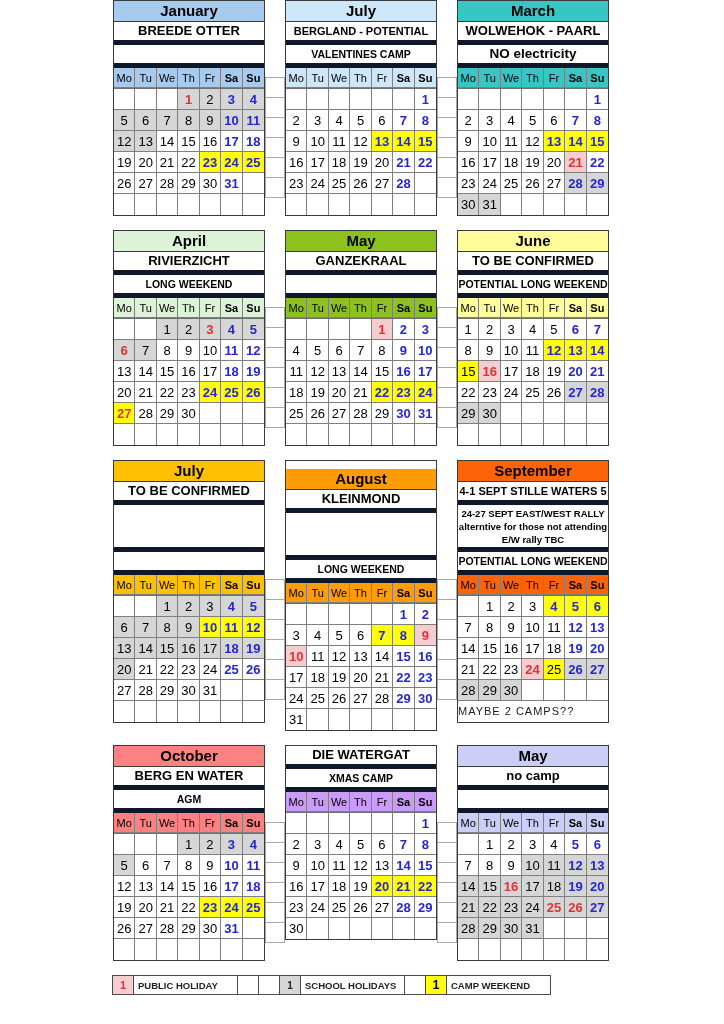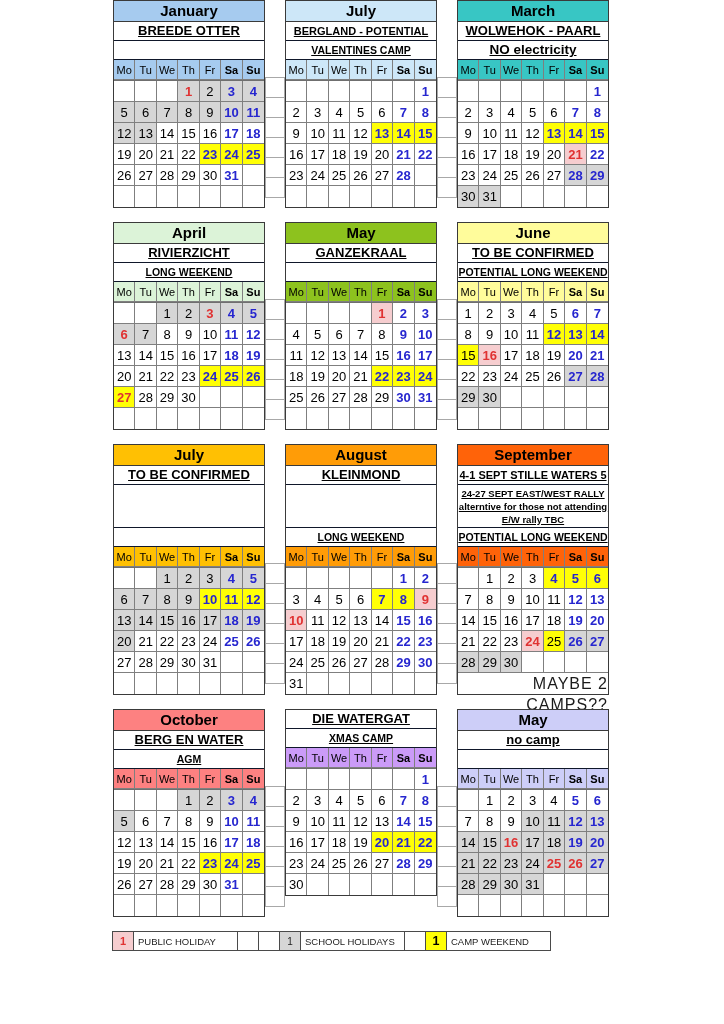--- a/index.html
+++ b/index.html
@@ -4,21 +4,21 @@
 <style>
   html,body{margin:0;padding:0;background:#fff;}
   .page{width:724px;height:1024px;background:#fff;overflow:hidden;
         font-family:"Liberation Sans","DejaVu Sans",sans-serif;color:#000;}
   .title{font-size:24px;font-weight:bold;margin:22px 0 10px 162px;letter-spacing:.5px;}
   .quarter{margin-left:113px;margin-bottom:14px;display:flex;align-items:flex-start;}
   .month{width:152px;border:1.5px solid #3a3a3a;box-sizing:border-box;background:#fff;}
   .m-hdr{height:20px;line-height:20px;text-align:center;font-size:15px;font-weight:bold;
          border-bottom:1px solid #3a3a3a;}
   .m-sub{height:18px;line-height:18px;text-align:center;font-size:10.5px;font-weight:bold;
-         border-bottom:1px solid #0f172a;background:#fff;overflow:hidden;white-space:nowrap;text-decoration:underline;}
+         border-bottom:5px solid #0f172a;background:#fff;overflow:hidden;white-space:nowrap;}
   .m-sub.loc{font-size:13px;}
   .m-sub.loc.small{font-size:11px;}
   .m-sub.big{font-size:13.5px;}
   .m-sub.tall{height:42px;line-height:13px;display:flex;flex-direction:column;
               justify-content:center;font-size:9.5px;white-space:normal;}
   .sub-line{line-height:13px;}
   .dow{display:flex;border-bottom:1px solid #6f6f6f;}
   .dow .cell{font-size:11px;height:20px;}
   .week{display:flex;}
   .cell{flex:0 0 21.45px;width:21.45px;height:21px;box-sizing:border-box;
@@ -28,27 +28,27 @@
   .cell:last-child{border-right:none;}
   .week:last-child .cell{border-bottom:none;}
   .bolddow{font-weight:bold;}
   .tk{color:#000;}
   .tb{color:var(--weekend_blue);font-weight:bold;}
   .tr{color:var(--holiday_red);font-weight:bold;}
   .bw{background:#fff;}
   .bgr{background:var(--school_grey);}
   .by{background:var(--camp_yellow);}
   .bp{background:var(--holiday_pink);}
-  .note-row{height:21px;line-height:21px;text-align:right;font-size:16px;
+  .note-row{height:21px;line-height:21px;text-align:left;font-size:11px;
             letter-spacing:1px;color:#1a1a1a;background:#fff;}
   .spacer{width:20px;display:flex;flex-direction:column;}
   .sp-cell{height:21px;box-sizing:border-box;border:1px solid #a8a8a8;margin-top:-1px;background:#fff;}
   .legend{margin-left:113px;margin-top:6px;display:flex;}
   .lg-cell{height:20px;box-sizing:border-box;border:1px solid #4a4a4a;margin-left:-1px;
-           display:flex;align-items:center;background:#fff;}
+           display:flex;align-items:center;background:#fff;font-weight:bold;}
   .lg-sym{width:22px;justify-content:center;font-size:10px;}
   .lg-sym.ph{background:var(--holiday_pink);color:var(--holiday_red);font-weight:bold;font-size:11px;}
   .lg-sym.sh{background:var(--school_grey);color:#222;}
   .lg-sym.cw{background:var(--camp_yellow);color:#000;font-weight:bold;font-size:12.5px;}
   .lg-label{width:105px;font-size:9.5px;padding-left:4px;color:#222;}
   .lg-empty{width:22px;}
 </style>
 </head>
 <body>
 
@@ -575,21 +575,21 @@
         <div class="spacer">
           <div style="height: 120px;"></div>
           <div class="sp-cell"></div>
           <div class="sp-cell"></div>
           <div class="sp-cell"></div>
           <div class="sp-cell"></div>
           <div class="sp-cell"></div>
           <div class="sp-cell"></div>
         </div>
         <div class="month">
-          <div class="m-hdr" style="background: rgb(255, 156, 7);">August</div>
+          <div class="m-hdr" style="background: rgb(255, 156, 7); margin-top: 8px;">August</div>
           <div class="m-sub loc">KLEINMOND</div>
           <div class="m-sub tall"></div>
           <div class="m-sub">LONG WEEKEND</div>
           <div class="dow">
             <div class="cell" style="background: rgb(255, 156, 7);">Mo</div>
             <div class="cell" style="background: rgb(255, 156, 7);">Tu</div>
             <div class="cell" style="background: rgb(255, 156, 7);">We</div>
             <div class="cell" style="background: rgb(255, 156, 7);">Th</div>
             <div class="cell" style="background: rgb(255, 156, 7);">Fr</div>
             <div class="cell bolddow" style="background: rgb(255, 156, 7);">Sa</div>

